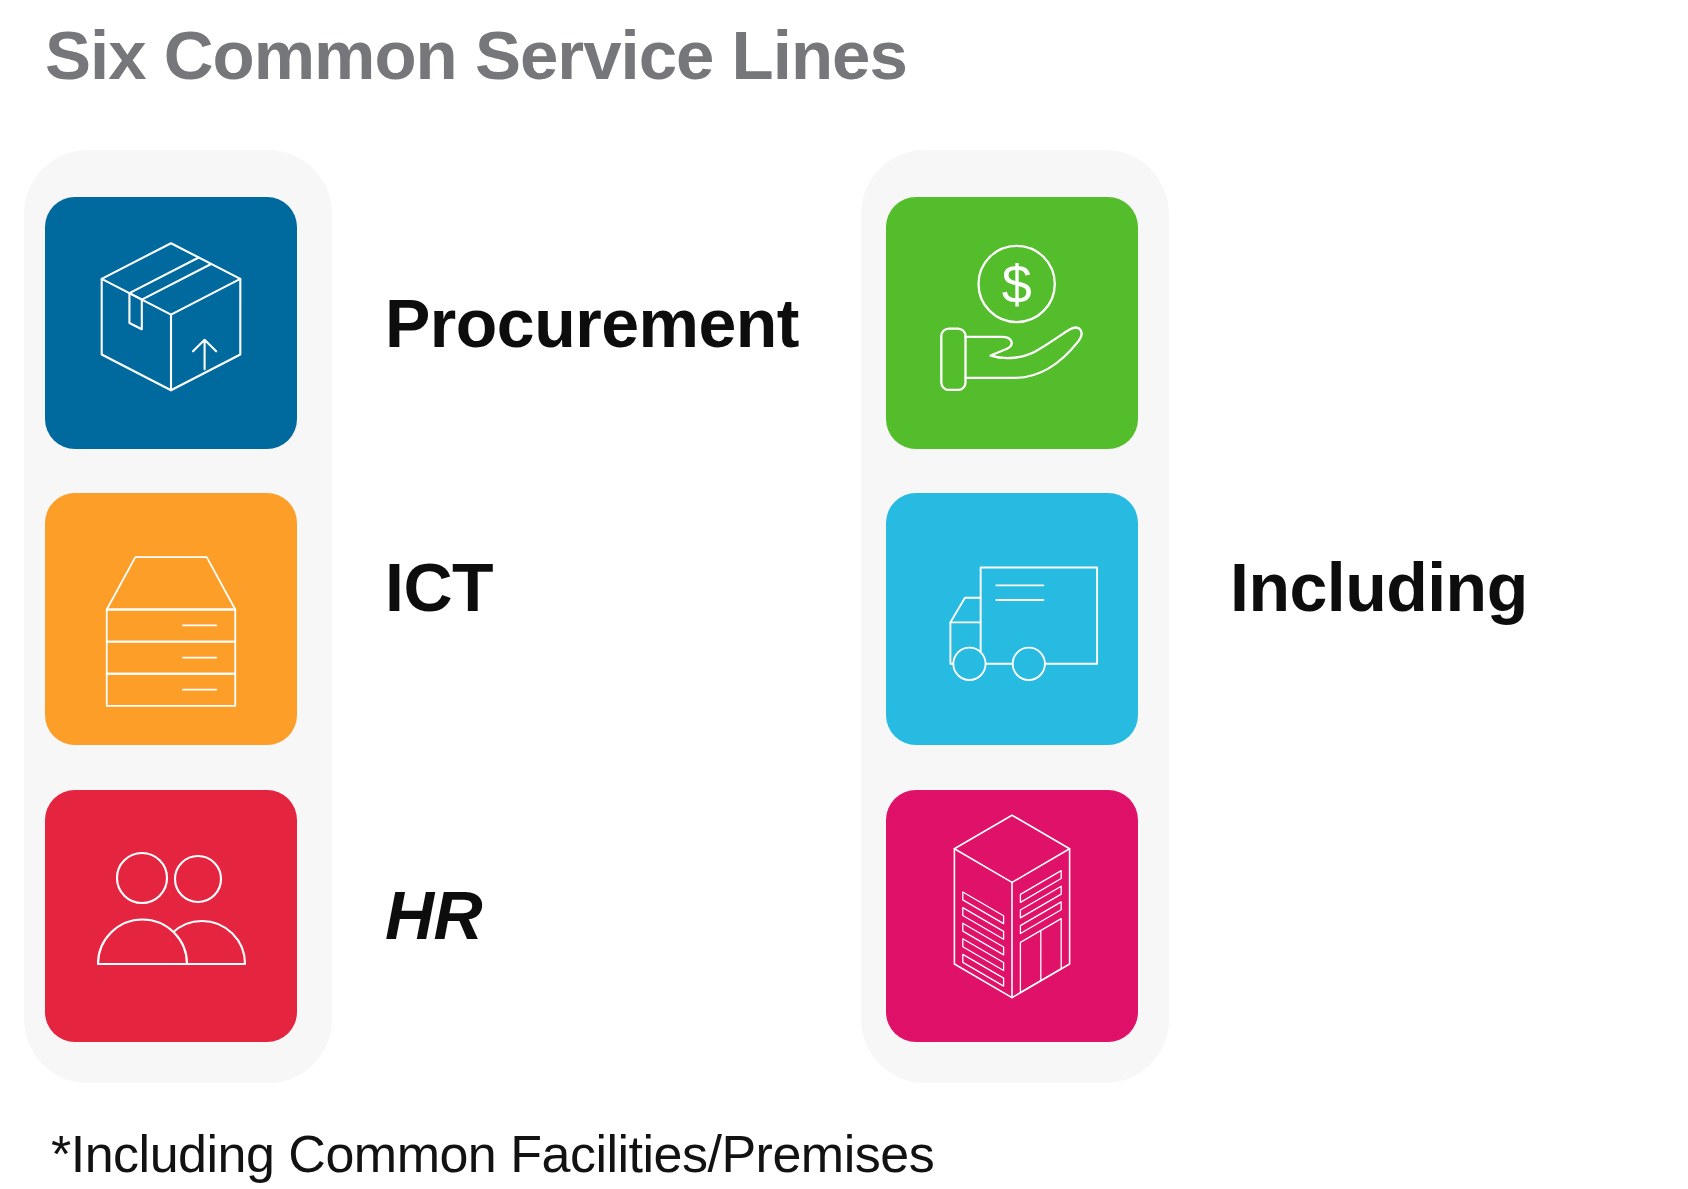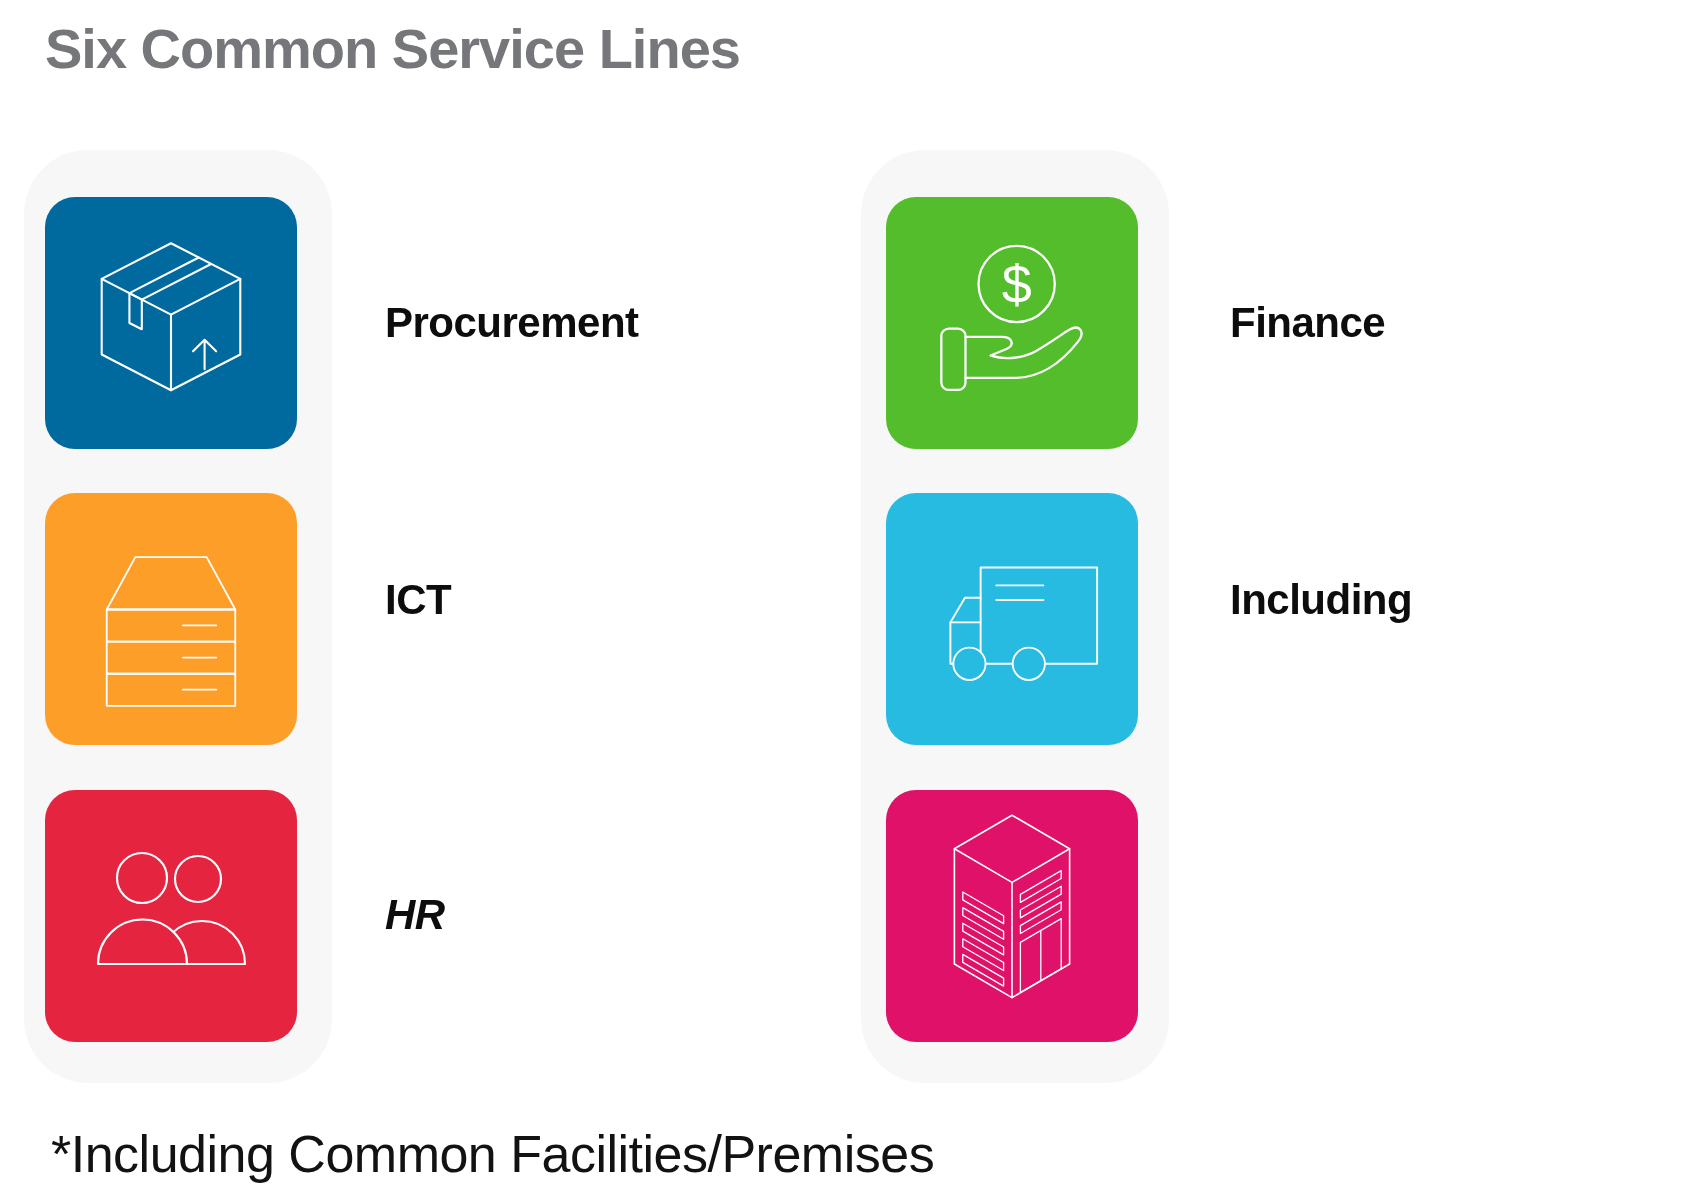--- a/index.html
+++ b/index.html
@@ -3,45 +3,45 @@
 <meta charset="utf-8">
 <style>
   html,body{margin:0;padding:0;}
   body{
     width:1688px;height:1189px;position:relative;overflow:hidden;
     background:#ffffff;
     font-family:"Liberation Sans","DejaVu Sans",sans-serif;
   }
   .page-title{
     position:absolute;left:45px;top:20px;margin:0;
-    font-size:56px;font-weight:700;letter-spacing:-1px;line-height:1.05;
+    font-size:69px;font-weight:700;letter-spacing:-1px;line-height:1.05;
   }
   .panel{
     position:absolute;top:150px;width:308px;height:933px;border-radius:64px;
   }
   .panel.left{left:24px;}
   .panel.right{left:861px;}
   .tile{
     position:absolute;width:252px;height:252px;border-radius:30px;
     display:flex;align-items:center;justify-content:center;
   }
   .col-l{left:45px;}
   .col-r{left:886px;}
   .row-0{top:197px;}
   .row-1{top:493px;}
   .row-2{top:790px;}
   .item-label{
     position:absolute;transform:translateY(-50%);
-    font-size:42px;font-weight:700;color:#0d0d0e;letter-spacing:-0.5px;
+    font-size:68px;font-weight:700;color:#0d0d0e;letter-spacing:-0.5px;
     white-space:nowrap;margin:0;
   }
   .lbl-l{left:385px;}
   .lbl-r{left:1230px;}
   .lrow-0{top:323px;}
-  .lrow-1{top:600px;}
+  .lrow-1{top:587px;}
   .lrow-2{top:915px;font-style:italic;}
   .footnote{
     position:absolute;left:45px;top:1118px;margin:6px;
     font-size:52px;font-weight:400;color:#121213;letter-spacing:-0.5px;
     white-space:nowrap;
   }
   .icon{display:block;}
   .icon *{vector-effect:non-scaling-stroke;}
   .icon path,.icon circle,.icon rect,.icon line{
     fill:none;stroke:#ffffff;stroke-linecap:round;stroke-linejoin:round;
@@ -98,21 +98,20 @@
   <p class="item-label lbl-l lrow-2">HR</p>
 
   <div class="tile col-r row-0" style="background-color: rgb(84, 189, 43); color: rgb(84, 189, 43);">
     <svg class="icon" width="186" height="186" viewBox="0 0 100 100">
       <circle stroke-width="2.3" cx="52.5" cy="29" r="20.5"></circle>
       <text x="52.5" y="39" font-size="29" text-anchor="middle">$</text>
       <rect stroke-width="2.3" x="12" y="53" width="13" height="33" rx="4"></rect>
       <path stroke-width="2.3" d="M25 57.5 H44.5 C50.5 57.5 51.5 62 47 64 L38.5 67.5 C46.5 70 56 69 63 65 C70.5 60.7 76.5 56.2 81 53.5 C86.5 50.5 89.5 55 85.5 60 C78 69.5 66.5 79.5 51.5 79.5 H25"></path>
     </svg>
   </div>
-  <p class="item-label lbl-r lrow-0">Finance</p>
 
   <div class="tile col-r row-1" style="background-color: rgb(39, 187, 226); color: rgb(39, 187, 226);">
     <svg class="icon" width="224" height="224" viewBox="0 0 100 100">
       <rect stroke-width="1.9" x="36" y="27" width="52" height="43"></rect>
       <path stroke-width="1.9" d="M43 35 H64"></path>
       <path stroke-width="1.9" d="M43 41.5 H64"></path>
       <path stroke-width="1.9" d="M36 40.5 L29 40.5 L22.5 51.5 L22.5 70 L36 70"></path>
       <path stroke-width="1.9" d="M22.5 51.5 H36"></path>
       <circle class="fillbg" stroke-width="1.9" cx="31" cy="70" r="7.2"></circle>
       <circle class="fillbg" stroke-width="1.9" cx="57.5" cy="70" r="7.2"></circle>

